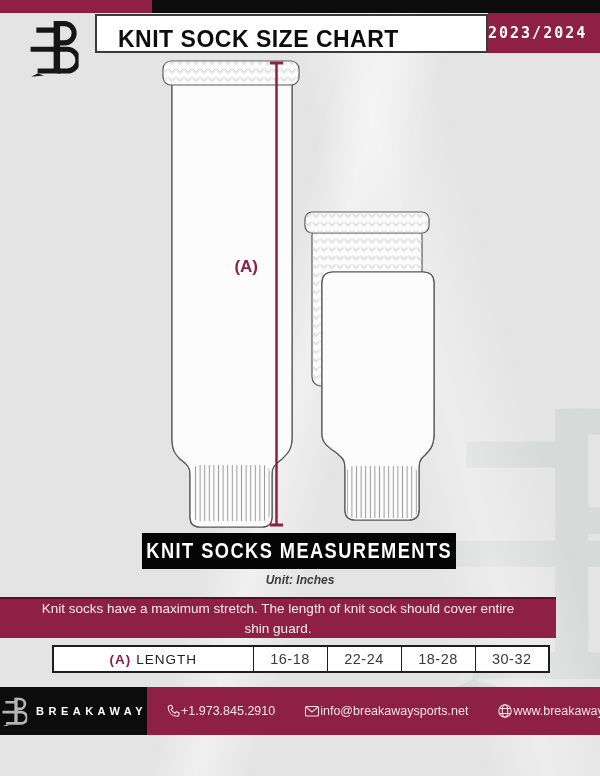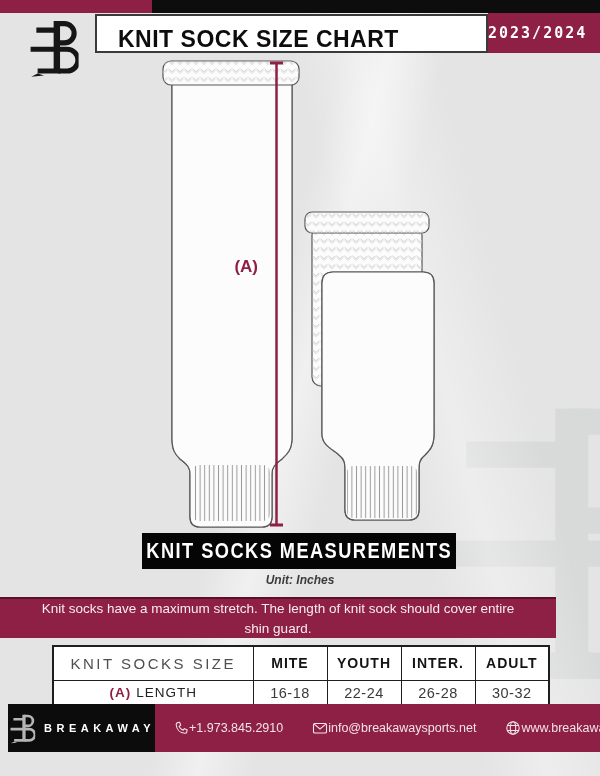--- a/index.html
+++ b/index.html
@@ -67,21 +67,21 @@
   .col-label{width:200px;}
   .col-size{width:74px;}
   .row-head{height:34px;}
   .row-data{height:26px;}
   .th-first{color:#4f4f4f;font-weight:500;font-size:15px;letter-spacing:2.5px;}
   .th-size{color:#141414;font-weight:700;font-size:14px;letter-spacing:1px;}
   .td-label{text-align:left;padding-left:15px;font-size:13.5px;letter-spacing:1px;color:#222222;margin-top:20px;}
   .td-label b{color:#8e2045;font-weight:800;}
   .td-val{font-size:14.5px;color:#3a3a3a;font-weight:400;letter-spacing:0.5px;}
   
-  .footer{position:absolute;top:704px;left:0;width:520px;height:48px;display:flex;padding-left:8px;}
+  .footer{position:absolute;top:687px;left:0;width:520px;height:48px;display:flex;}
   .footer-left{
     width:162px;background:#0c0c0c;display:flex;align-items:center;justify-content:center;gap:8px;
   }
   .footer-left .f-logo{width:28px;height:33px;color:#b5b5b5;}
   .brand-text{color:#ffffff;font-size:11px;font-weight:700;letter-spacing:4.5px;}
   .footer-right{
     flex:1;background:#8e2045;display:flex;align-items:center;gap:9px;padding-left:19px;
     color:#f3e3e9;font-size:12.5px;
   }
   .contact{display:flex;align-items:center;margin-right:20px;white-space:nowrap;}
@@ -192,35 +192,28 @@
 
   <table class="size-table">
     <colgroup>
       <col class="col-label">
         <col class="col-size">
         <col class="col-size">
         <col class="col-size">
         <col class="col-size">
     </colgroup>
     <tbody>
-        <tr class="row-head">
-      <th class="th-first">KNIT SOCKS SIZE</th>
-      <th class="th-size">MITE</th>
-      <th class="th-size">YOUTH</th>
-      <th class="th-size">INTER.</th>
-      <th class="th-size">ADULT</th>
-    </tr>
     <tr class="row-data">
       <td class="td-label">
         <b>(A)</b>
         <span>LENGTH</span>
       </td>
       <td class="td-val">16-18</td>
       <td class="td-val">22-24</td>
-      <td class="td-val">26-28</td>
+      <td class="td-val">18-28</td>
       <td class="td-val">30-32</td>
     </tr>
   </tbody>
     </table>
 
   <div class="footer">
     <div class="footer-left">
       <svg class="f-logo" viewBox="0 0 80 100">
         <use href="#bk-logo" width="80" height="100"></use>
       </svg>

